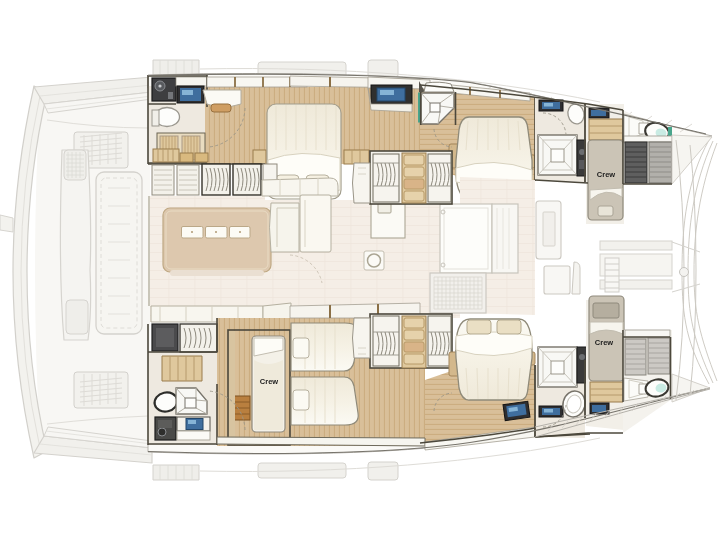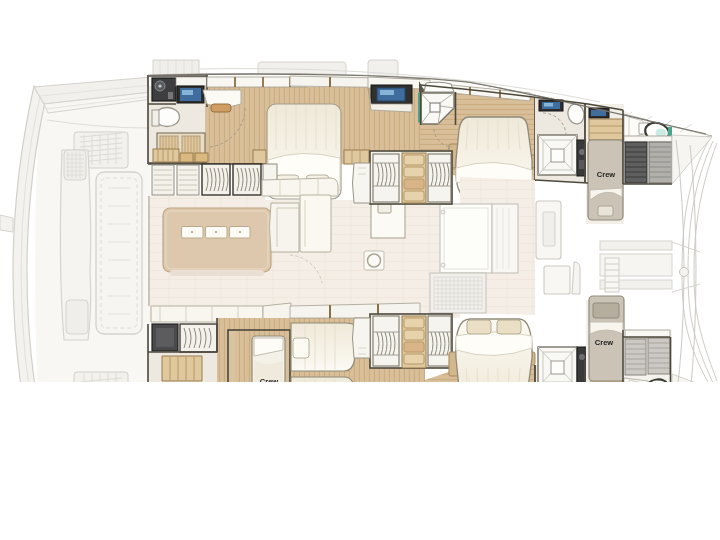--- a/index.html
+++ b/index.html
@@ -1,16 +1,16 @@
 <!DOCTYPE html>
 <html><head>
 <meta charset="utf-8">
 <style>
   html,body{margin:0;padding:0;background:#ffffff;}
-  .page{width:720px;height:382px;position:relative;overflow:hidden;background:#fca5a5;
+  .page{width:720px;height:540px;position:relative;overflow:hidden;background:#fca5a5;
         font-family:"Liberation Sans", sans-serif;}
   svg{display:block;}
   text{font-family:"Liberation Sans", sans-serif;}
 </style>
 </head>
 <body>
 <div class="page">
 <svg width="720" height="540" viewBox="0 0 720 540" xmlns="http://www.w3.org/2000/svg">
 <defs>
   <linearGradient id="bedg" x1="0" y1="0" x2="0" y2="1">

